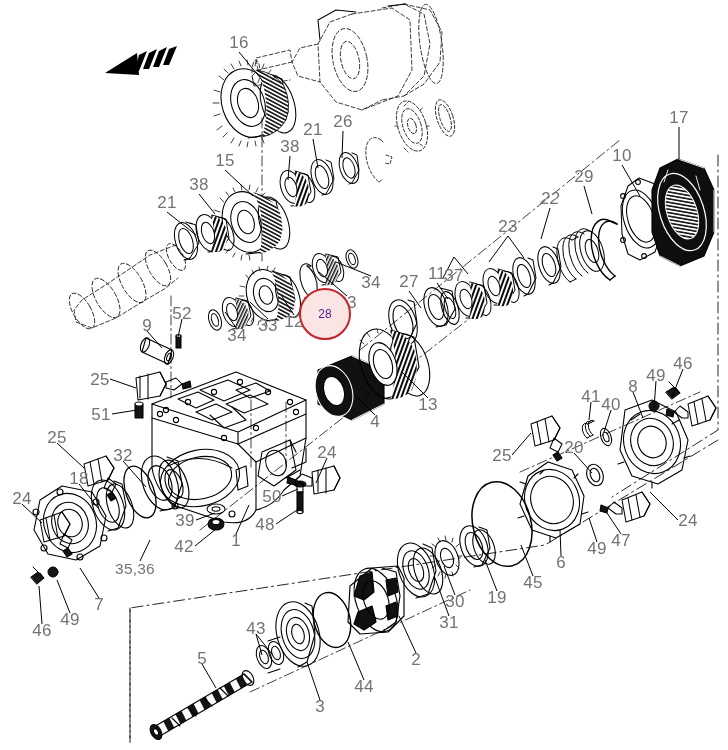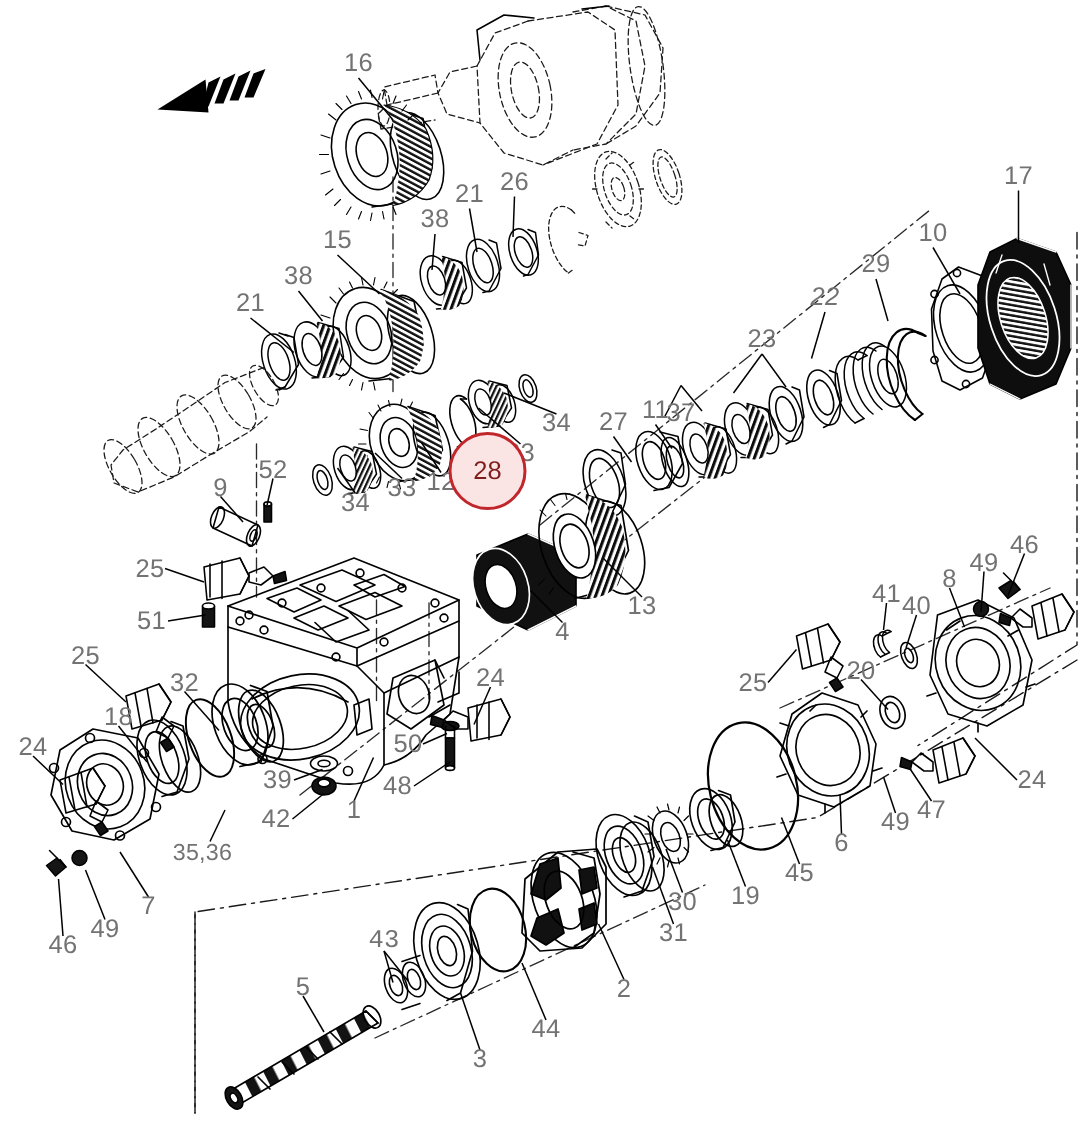--- a/index.html
+++ b/index.html
@@ -32,22 +32,22 @@
     line-height: 1;
     white-space: nowrap;
     transform: translate(-50%, -50%);
     letter-spacing: 0.2px;
   }
   .lbl.small { font-size: 15.5px; }
   .hl-label {
     position: absolute;
     transform: translate(-50%, -50%);
     font-family: "Liberation Sans", sans-serif;
-    font-size: 17px;
-    color: #7f1d1d;
+    font-size: 12px;
+    color: #4c1d95;
     white-space: nowrap;
     z-index: 6;
   }
   .hl-circle {
     position: absolute;
     border-radius: 50%;
     box-sizing: border-box;
     z-index: 5;
     transform: translate(-50%, -50%);
   }
@@ -751,17 +751,17 @@
       <div class="lbl" style="left: 621px; top: 540px;">47</div>
       <div class="lbl" style="left: 597px; top: 548px;">49</div>
       <div class="lbl" style="left: 561px; top: 562px;">6</div>
       <div class="lbl" style="left: 533px; top: 582px;">45</div>
       <div class="lbl" style="left: 497px; top: 597px;">19</div>
       <div class="lbl" style="left: 455px; top: 601px;">30</div>
       <div class="lbl" style="left: 449px; top: 622px;">31</div>
       <div class="lbl" style="left: 416px; top: 659px;">2</div>
       <div class="lbl" style="left: 364px; top: 686px;">44</div>
       <div class="lbl" style="left: 320px; top: 706px;">3</div>
-      <div class="lbl" style="left: 256px; top: 628px; font-family: Liberation Mono, monospace;">43</div>
+      <div class="lbl" style="left: 256px; top: 628px;">43</div>
       <div class="lbl" style="left: 202px; top: 658px;">5</div>
     </div>
 
 </div>
 
 </body></html>

